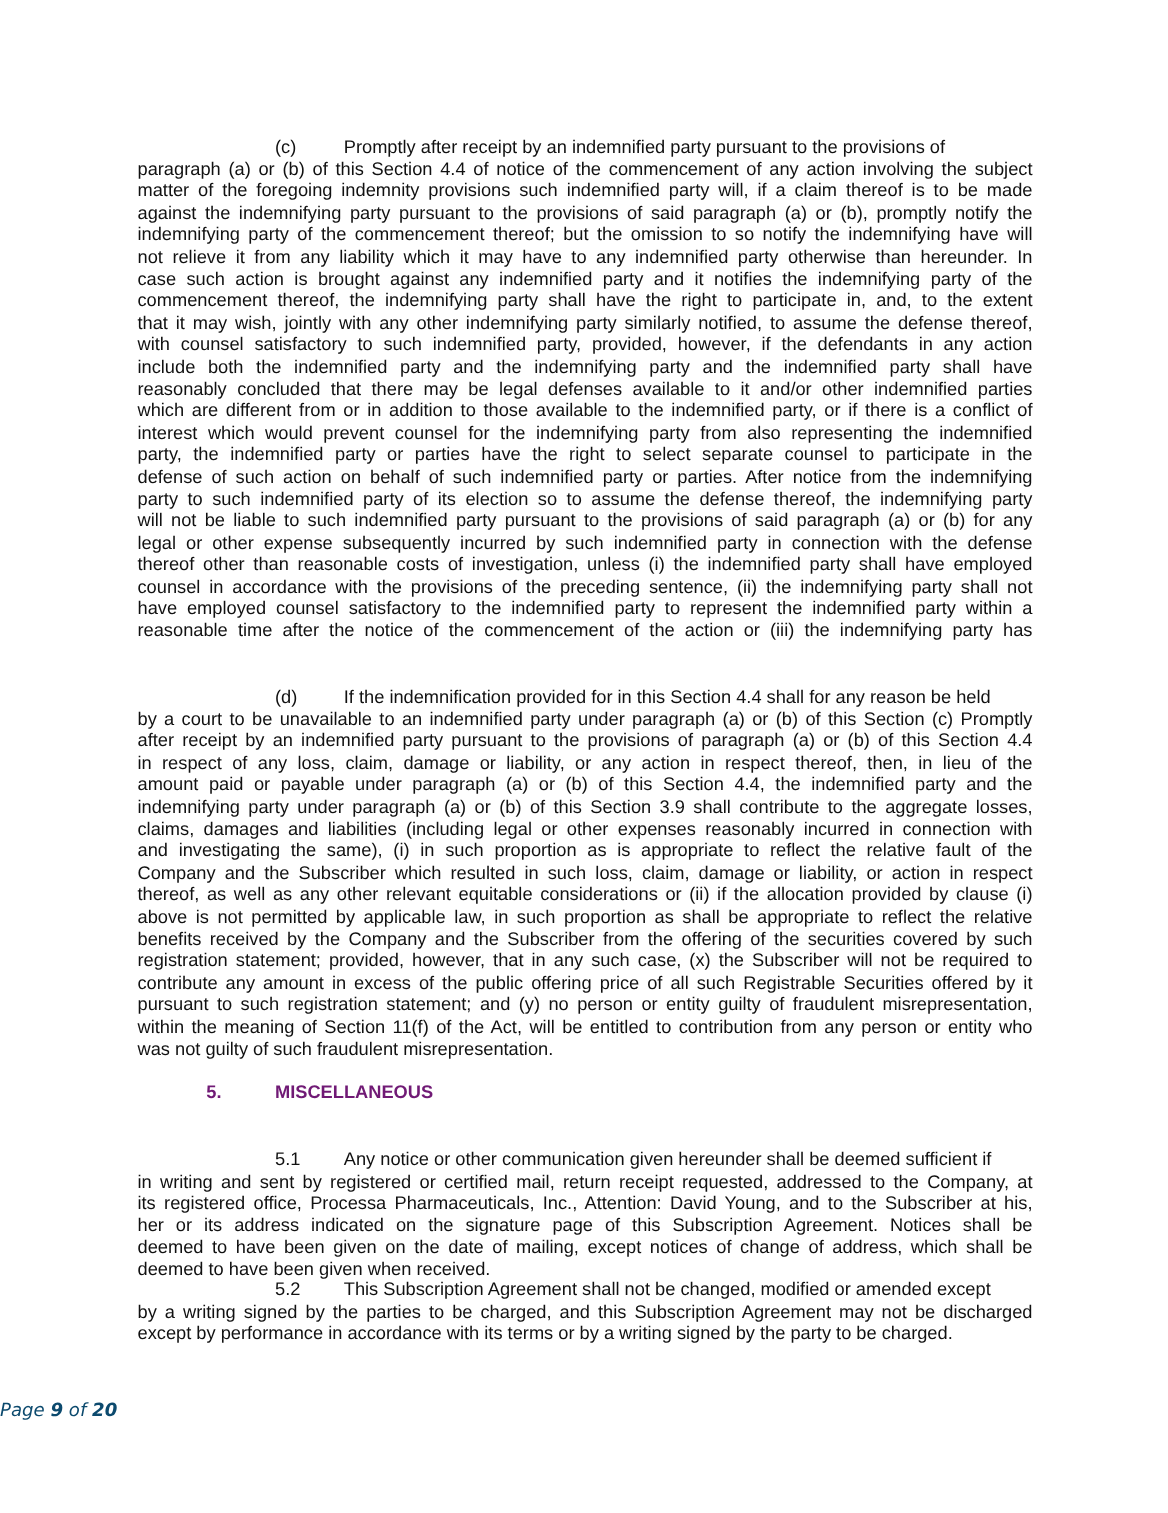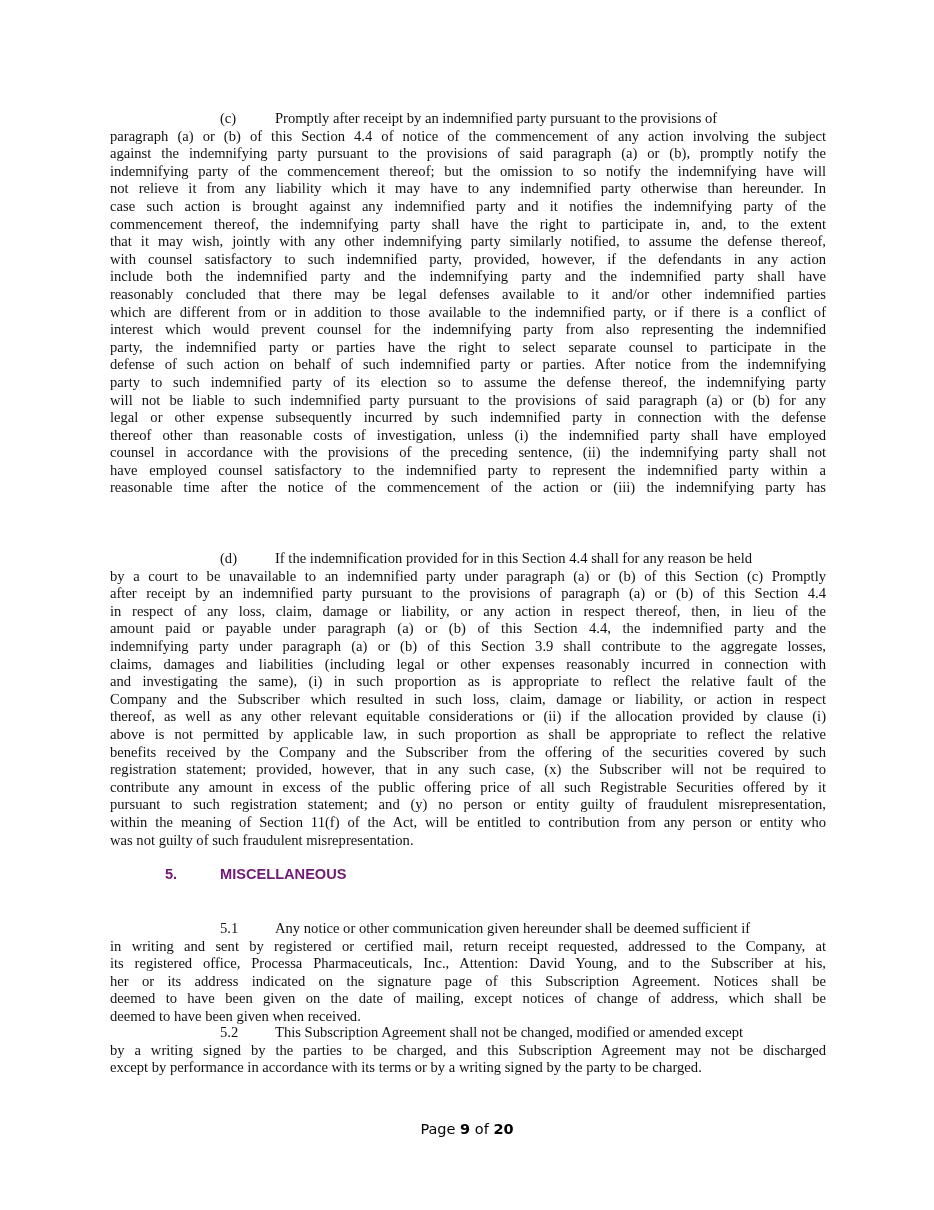--- a/index.html
+++ b/index.html
@@ -1,35 +1,36 @@
 <!DOCTYPE html>
 <html><head>
 <meta charset="utf-8">
 <style>
   html, body { margin: 0; padding: 0; background: #ffffff; }
   body { width: 934px; height: 1210px; position: relative; overflow: hidden; }
   .page { position: absolute; left: 0; top: 0; width: 934px; height: 1210px; background: #fff; }
-  .para { position: absolute; left: 110px; width: 716px; font-family: Liberation Serif, serif; font-size: 14.6px; line-height: 17.6px; color: #111; }
+  .para { position: absolute; left: 110px; width: 716px; font-family: Liberation Sans, sans-serif; font-size: 14.6px; line-height: 17.6px; color: #111; }
   .line { display: block; white-space: nowrap; height: 17.6px; }
   .line.just { text-align: justify; text-align-last: justify; }
   .ind { display: inline-block; width: 110px; }
   .num { display: inline-block; width: 55px; }
   .heading { position: absolute; left: 165px; top: 866px; font-family: "Liberation Sans", sans-serif; font-size: 14.6px; font-weight: bold; color: #701a75; }
   .heading .hnum { display: inline-block; width: 55px; }
-  .footer { position: absolute; left: 0; width: 934px; top: 1121px; text-align: center; font-family: "DejaVu Sans", sans-serif; font-size: 14.5px; color: #000000; }
+  .footer { position: absolute; left: 0; width: 934px; top: 1121px; text-align: left; font-family: "DejaVu Sans", sans-serif; font-size: 14.5px; color: #0c4a6e; font-style: italic; }
   .footer b { font-weight: bold; }
 </style>
 </head>
 <body>
 
 <div class="page">
 
   <div class="para" id="para-c" style="top:110px;">
       <span class="line just" style="text-align: left; text-align-last: left;"><span class="ind"></span><span class="num">(c)</span><span>Promptly after receipt by an indemnified party pursuant to the provisions of</span></span>
       <span class="line just">paragraph (a) or (b) of this Section 4.4 of notice of the commencement of any action involving the subject</span>
+      <span class="line just">matter of the foregoing indemnity provisions such indemnified party will, if a claim thereof is to be made</span>
       <span class="line just">against the indemnifying party pursuant to the provisions of said paragraph (a) or (b), promptly notify the</span>
       <span class="line just">indemnifying party of the commencement thereof; but the omission to so notify the indemnifying have will</span>
       <span class="line just">not relieve it from any liability which it may have to any indemnified party otherwise than hereunder. In</span>
       <span class="line just">case such action is brought against any indemnified party and it notifies the indemnifying party of the</span>
       <span class="line just">commencement thereof, the indemnifying party shall have the right to participate in, and, to the extent</span>
       <span class="line just">that it may wish, jointly with any other indemnifying party similarly notified, to assume the defense thereof,</span>
       <span class="line just">with counsel satisfactory to such indemnified party, provided, however, if the defendants in any action</span>
       <span class="line just">include both the indemnified party and the indemnifying party and the indemnified party shall have</span>
       <span class="line just">reasonably concluded that there may be legal defenses available to it and/or other indemnified parties</span>
       <span class="line just">which are different from or in addition to those available to the indemnified party, or if there is a conflict of</span>

